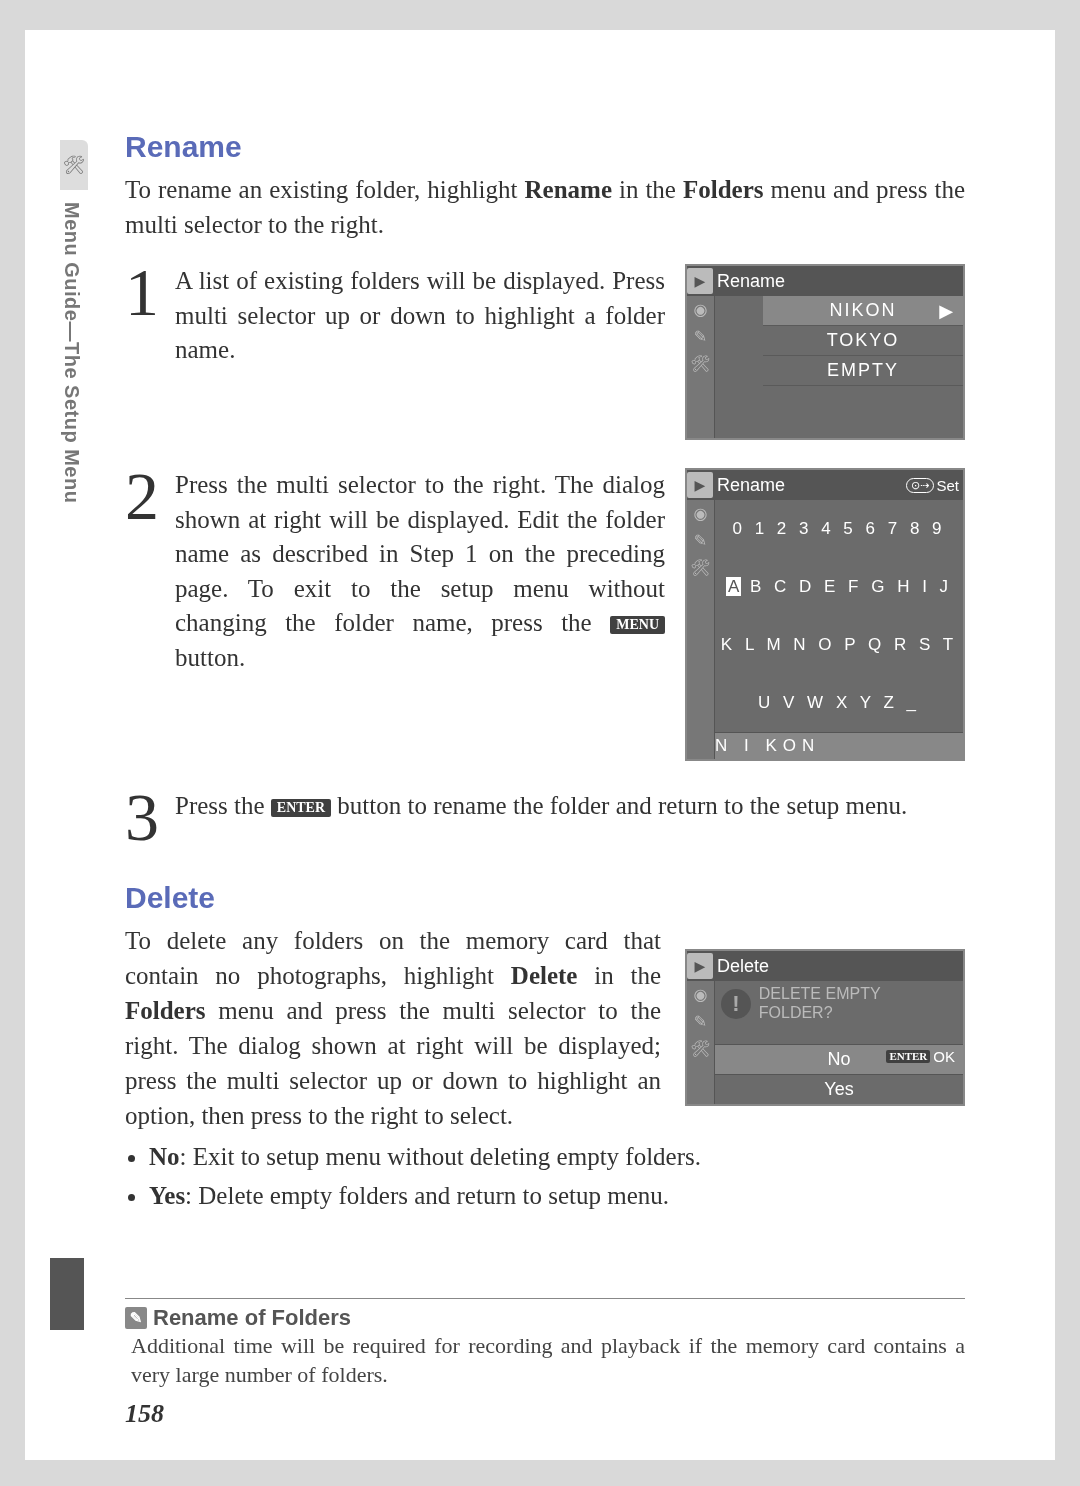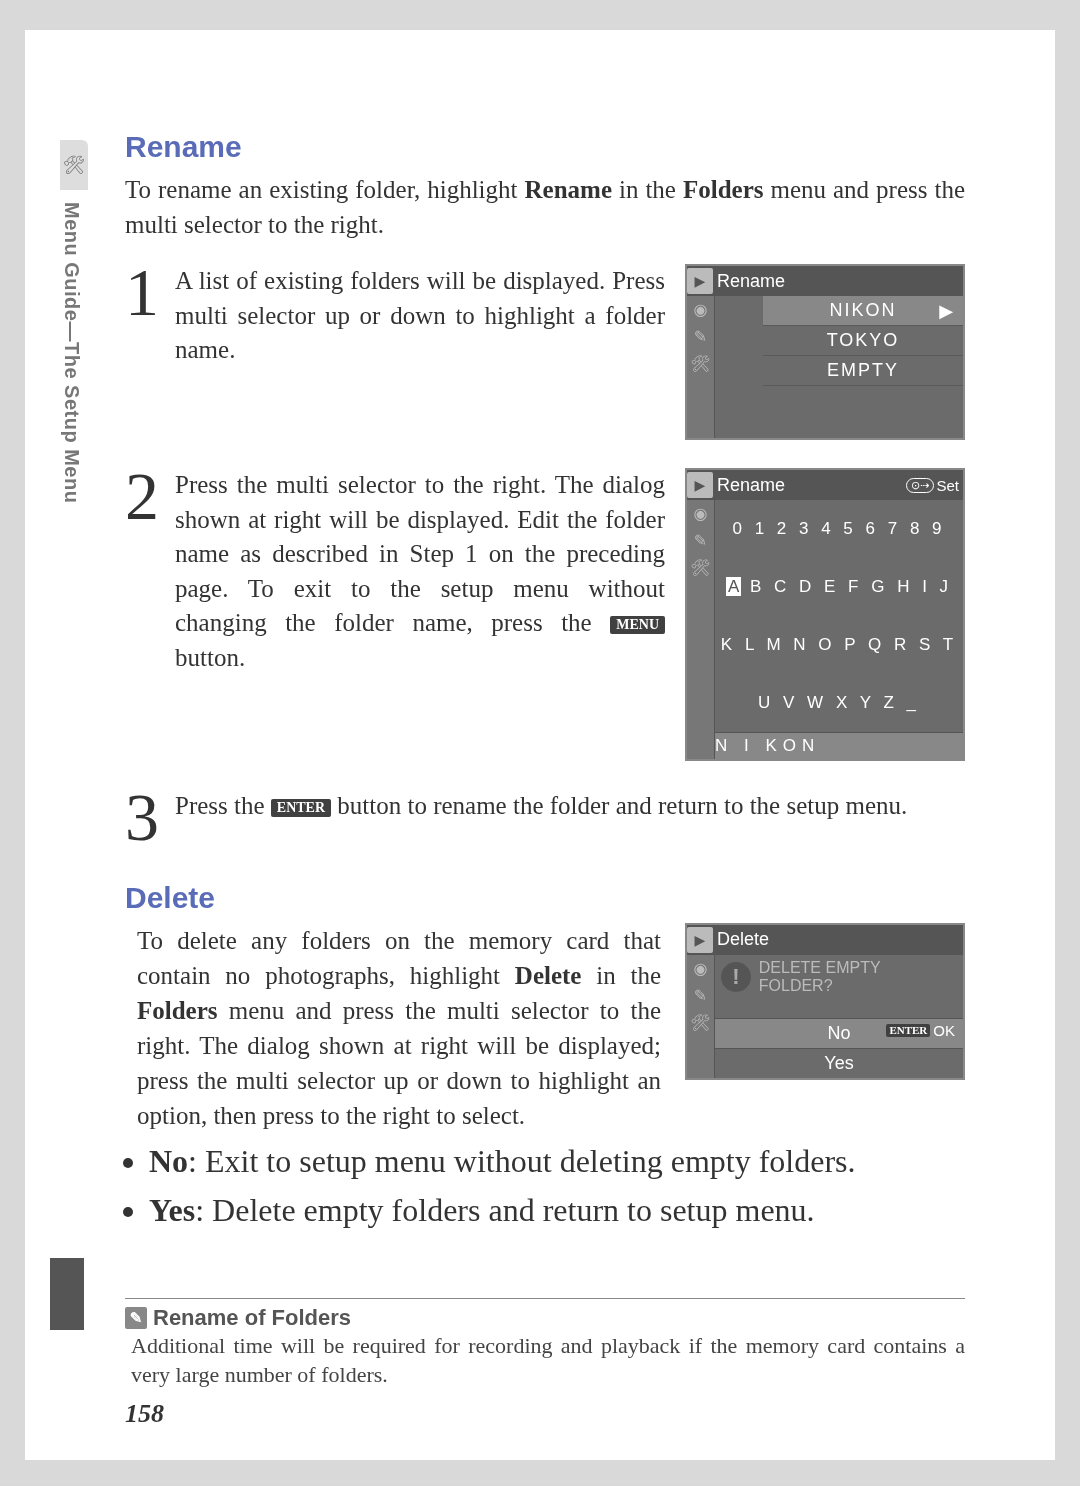--- a/index.html
+++ b/index.html
@@ -198,31 +198,30 @@
     font-size: 14px;
     font-family: Liberation Serif, serif;
     font-weight: bold;
     padding: 2px 6px;
     vertical-align: middle;
     line-height: 1;
   }
   .delete-block {
     display: flex;
     gap: 24px;
-    align-items: flex-start;
-    margin-left: 12px;
+    align-items: center;
   }
   .delete-text {
     flex: 1;
     font-size: 25px;
     line-height: 1.4;
     text-align: justify;
   }
   .bullets {
-    font-size: 32px;
+    font-size: 25px;
     line-height: 1.4;
     margin-top: 6px;
     padding-left: 24px;
   }
   .bullets li {
     margin-bottom: 4px;
     text-align: left;
   }
   .warn-row {
     display: flex;

